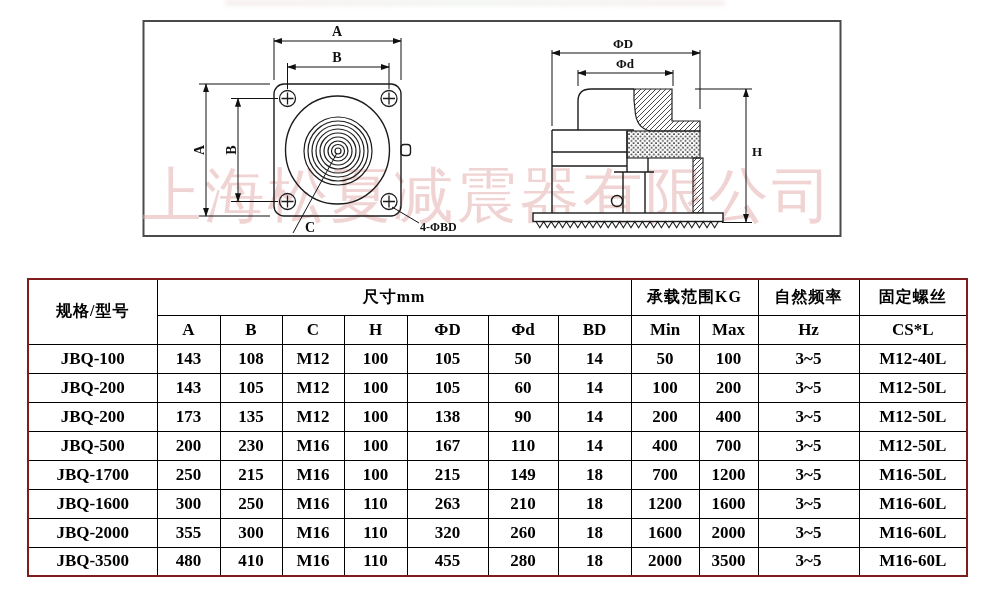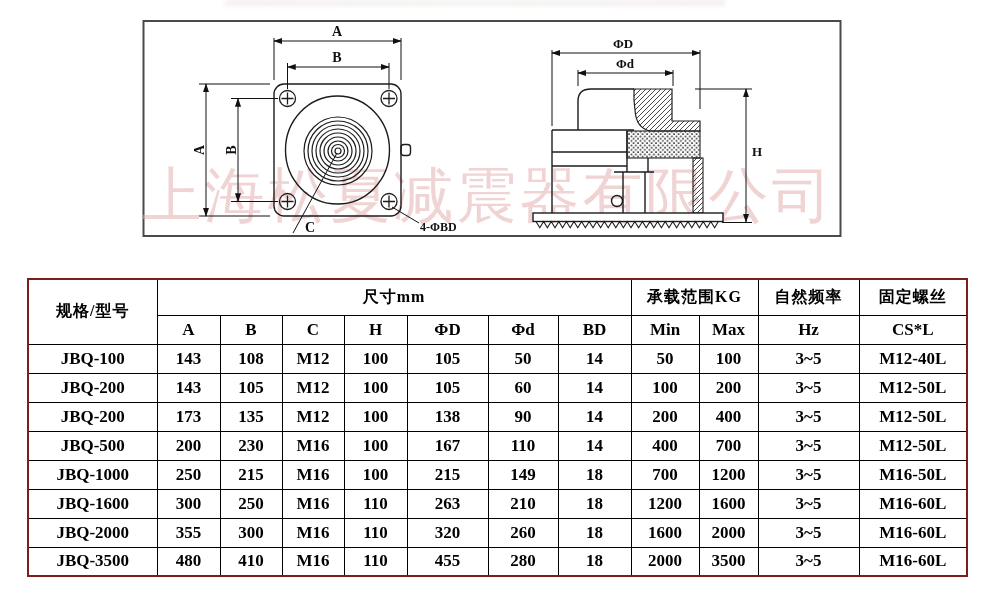--- a/index.html
+++ b/index.html
@@ -220,21 +220,21 @@
         <td>100</td>
         <td>167</td>
         <td>110</td>
         <td>14</td>
         <td>400</td>
         <td>700</td>
         <td>3~5</td>
         <td>M12-50L</td>
       </tr>
       <tr class="dr">
-        <td>JBQ-1000</td>
+        <td>JBQ-1700</td>
         <td>250</td>
         <td>215</td>
         <td>M16</td>
         <td>100</td>
         <td>215</td>
         <td>149</td>
         <td>18</td>
         <td>700</td>
         <td>1200</td>
         <td>3~5</td>

